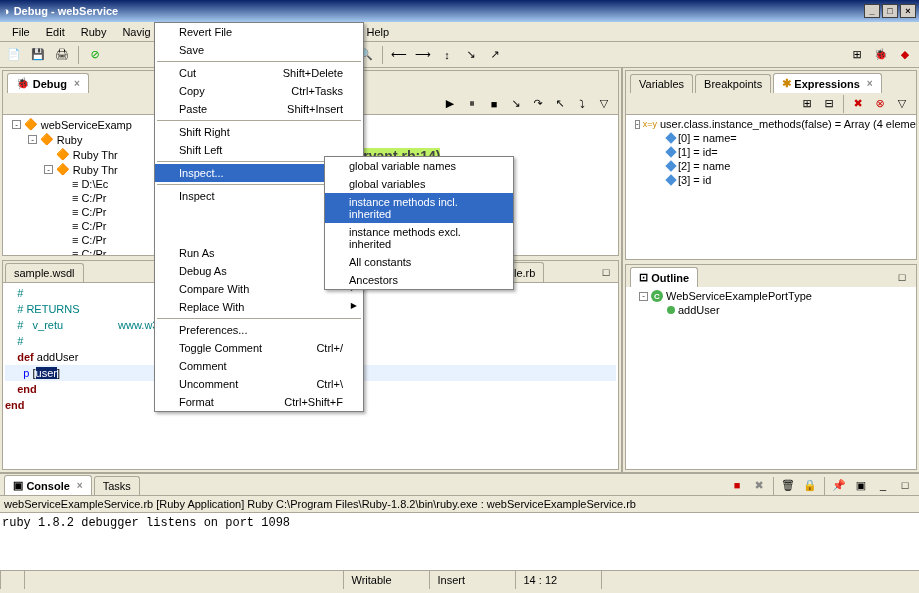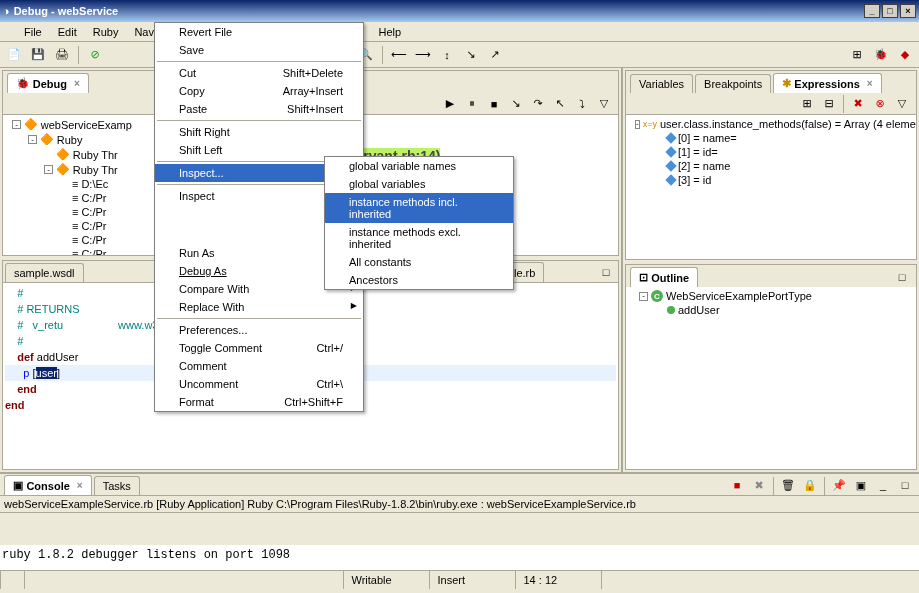--- a/index.html
+++ b/index.html
@@ -1,20 +1,20 @@
 <!DOCTYPE html>
 <html><head>
 <meta charset="utf-8">
 <style>
 * { box-sizing: border-box; margin: 0; padding: 0; font-family: Tahoma, sans-serif; font-size: 11px; }
 body { background: #ece9d8; width: 919px; height: 593px; overflow: hidden; position: relative; }
 .titlebar { height: 22px; background: linear-gradient(#0a246a, #a6caf0); color: #fff; display: flex; align-items: center; padding: 0 3px; font-weight: bold; }
 .titlebar .spacer { flex: 1; }
 .win-btn { width: 16px; height: 14px; background: #d4d0c8; border: 1px solid #404040; margin-left: 2px; display: flex; align-items: center; justify-content: center; font-size: 9px; color: #000; cursor: pointer; }
-.menubar { height: 20px; background: #ece9d8; display: flex; align-items: center; padding: 0 16px; border-bottom: 1px solid #aca899; }
+.menubar { height: 20px; background: #ece9d8; display: flex; align-items: center; padding: 0 4px; border-bottom: 1px solid #aca899; }
 .menubar span { padding: 2px 8px; cursor: pointer; }
 .toolbar { height: 26px; background: #ece9d8; display: flex; align-items: center; padding: 0 4px; border-bottom: 1px solid #aca899; gap: 4px; }
 .tb-btn { width: 20px; height: 20px; display: flex; align-items: center; justify-content: center; cursor: pointer; border: 1px solid transparent; }
 .tb-sep { width: 1px; height: 18px; background: #aca899; margin: 0 2px; }
 .main { display: flex; height: 404px; }
 .left-col { width: 656px; display: flex; flex-direction: column; }
 .right-col { width: 298px; display: flex; flex-direction: column; border-left: 2px solid #aca899; }
 .panel { background: #fff; border: 1px solid #aca899; margin: 2px; display: flex; flex-direction: column; }
 .tabrow { height: 22px; background: #ece9d8; display: flex; align-items: end; padding: 0 4px; gap: 2px; }
 .tab { padding: 3px 8px; background: #ece9d8; border: 1px solid #aca899; border-bottom: none; border-radius: 3px 3px 0 0; cursor: pointer; display: flex; align-items: center; gap: 3px; }
@@ -295,21 +295,21 @@
     <div class="tb-sep"></div>
     <div class="tb-btn">🗑</div>
     <div class="tb-btn">🔒</div>
     <div class="tb-sep"></div>
     <div class="tb-btn">📌</div>
     <div class="tb-btn">▣</div>
     <div class="tb-btn">_</div>
     <div class="tb-btn">□</div>
   </div>
   <div style="background:#ece9d8; padding:2px 4px; border-bottom:1px solid #aca899;">webServiceExampleService.rb [Ruby Application] Ruby C:\Program Files\Ruby-1.8.2\bin\ruby.exe : webServiceExampleService.rb</div>
-  <div class="panel-body code" style="background:#fff;margin-top:32px;">ruby 1.8.2 debugger listens on port 1098</div>
+  <div class="panel-body code" style="background:#fff;">ruby 1.8.2 debugger listens on port 1098</div>
 </div>
 
 <div class="statusbar">
   <div class="sb-cell" style="width:24px;"></div>
   <div class="sb-cell" style="flex:1;"></div>
   <div class="sb-cell" style="width:86px;">Writable</div>
   <div class="sb-cell" style="width:86px;">Insert</div>
   <div class="sb-cell" style="width:86px;">14 : 12</div>
   <div class="sb-cell" style="flex:1;"></div>
 </div>
@@ -321,21 +321,21 @@
     <div class="ctx-item" style="position: relative;">
       <span>Save</span>
     </div>
     <div class="ctx-sep"></div>
     <div class="ctx-item" style="position: relative;">
       <span>Cut</span>
       <span>Shift+Delete</span>
     </div>
     <div class="ctx-item" style="position: relative;">
       <span>Copy</span>
-      <span>Array+Insert</span>
+      <span>Ctrl+Tasks</span>
     </div>
     <div class="ctx-item" style="position: relative;">
       <span>Paste</span>
       <span>Shift+Insert</span>
     </div>
     <div class="ctx-sep"></div>
     <div class="ctx-item" style="position: relative;">
       <span>Shift Right</span>
     </div>
     <div class="ctx-item" style="position: relative;">
@@ -345,21 +345,21 @@
     <div class="ctx-item hi ctx-arrow" style="position: relative;">
       <span>Inspect...</span>
     </div>
     <div class="ctx-sep"></div>
     <div class="ctx-item" style="position: relative;">
       <span>Inspect</span>
     </div>
     <div class="ctx-item ctx-arrow" style="position: relative; margin-top: 39px;">
       <span>Run As</span>
     </div>
-    <div class="ctx-item ctx-arrow" style="position: relative; text-decoration: underline;">
+    <div class="ctx-item ctx-arrow" style="position: relative;">
       <span>Debug As</span>
     </div>
     <div class="ctx-item ctx-arrow" style="position: relative;">
       <span>Compare With</span>
     </div>
     <div class="ctx-item ctx-arrow" style="position: relative;">
       <span>Replace With</span>
     </div>
     <div class="ctx-sep"></div>
     <div class="ctx-item" style="position: relative;">

